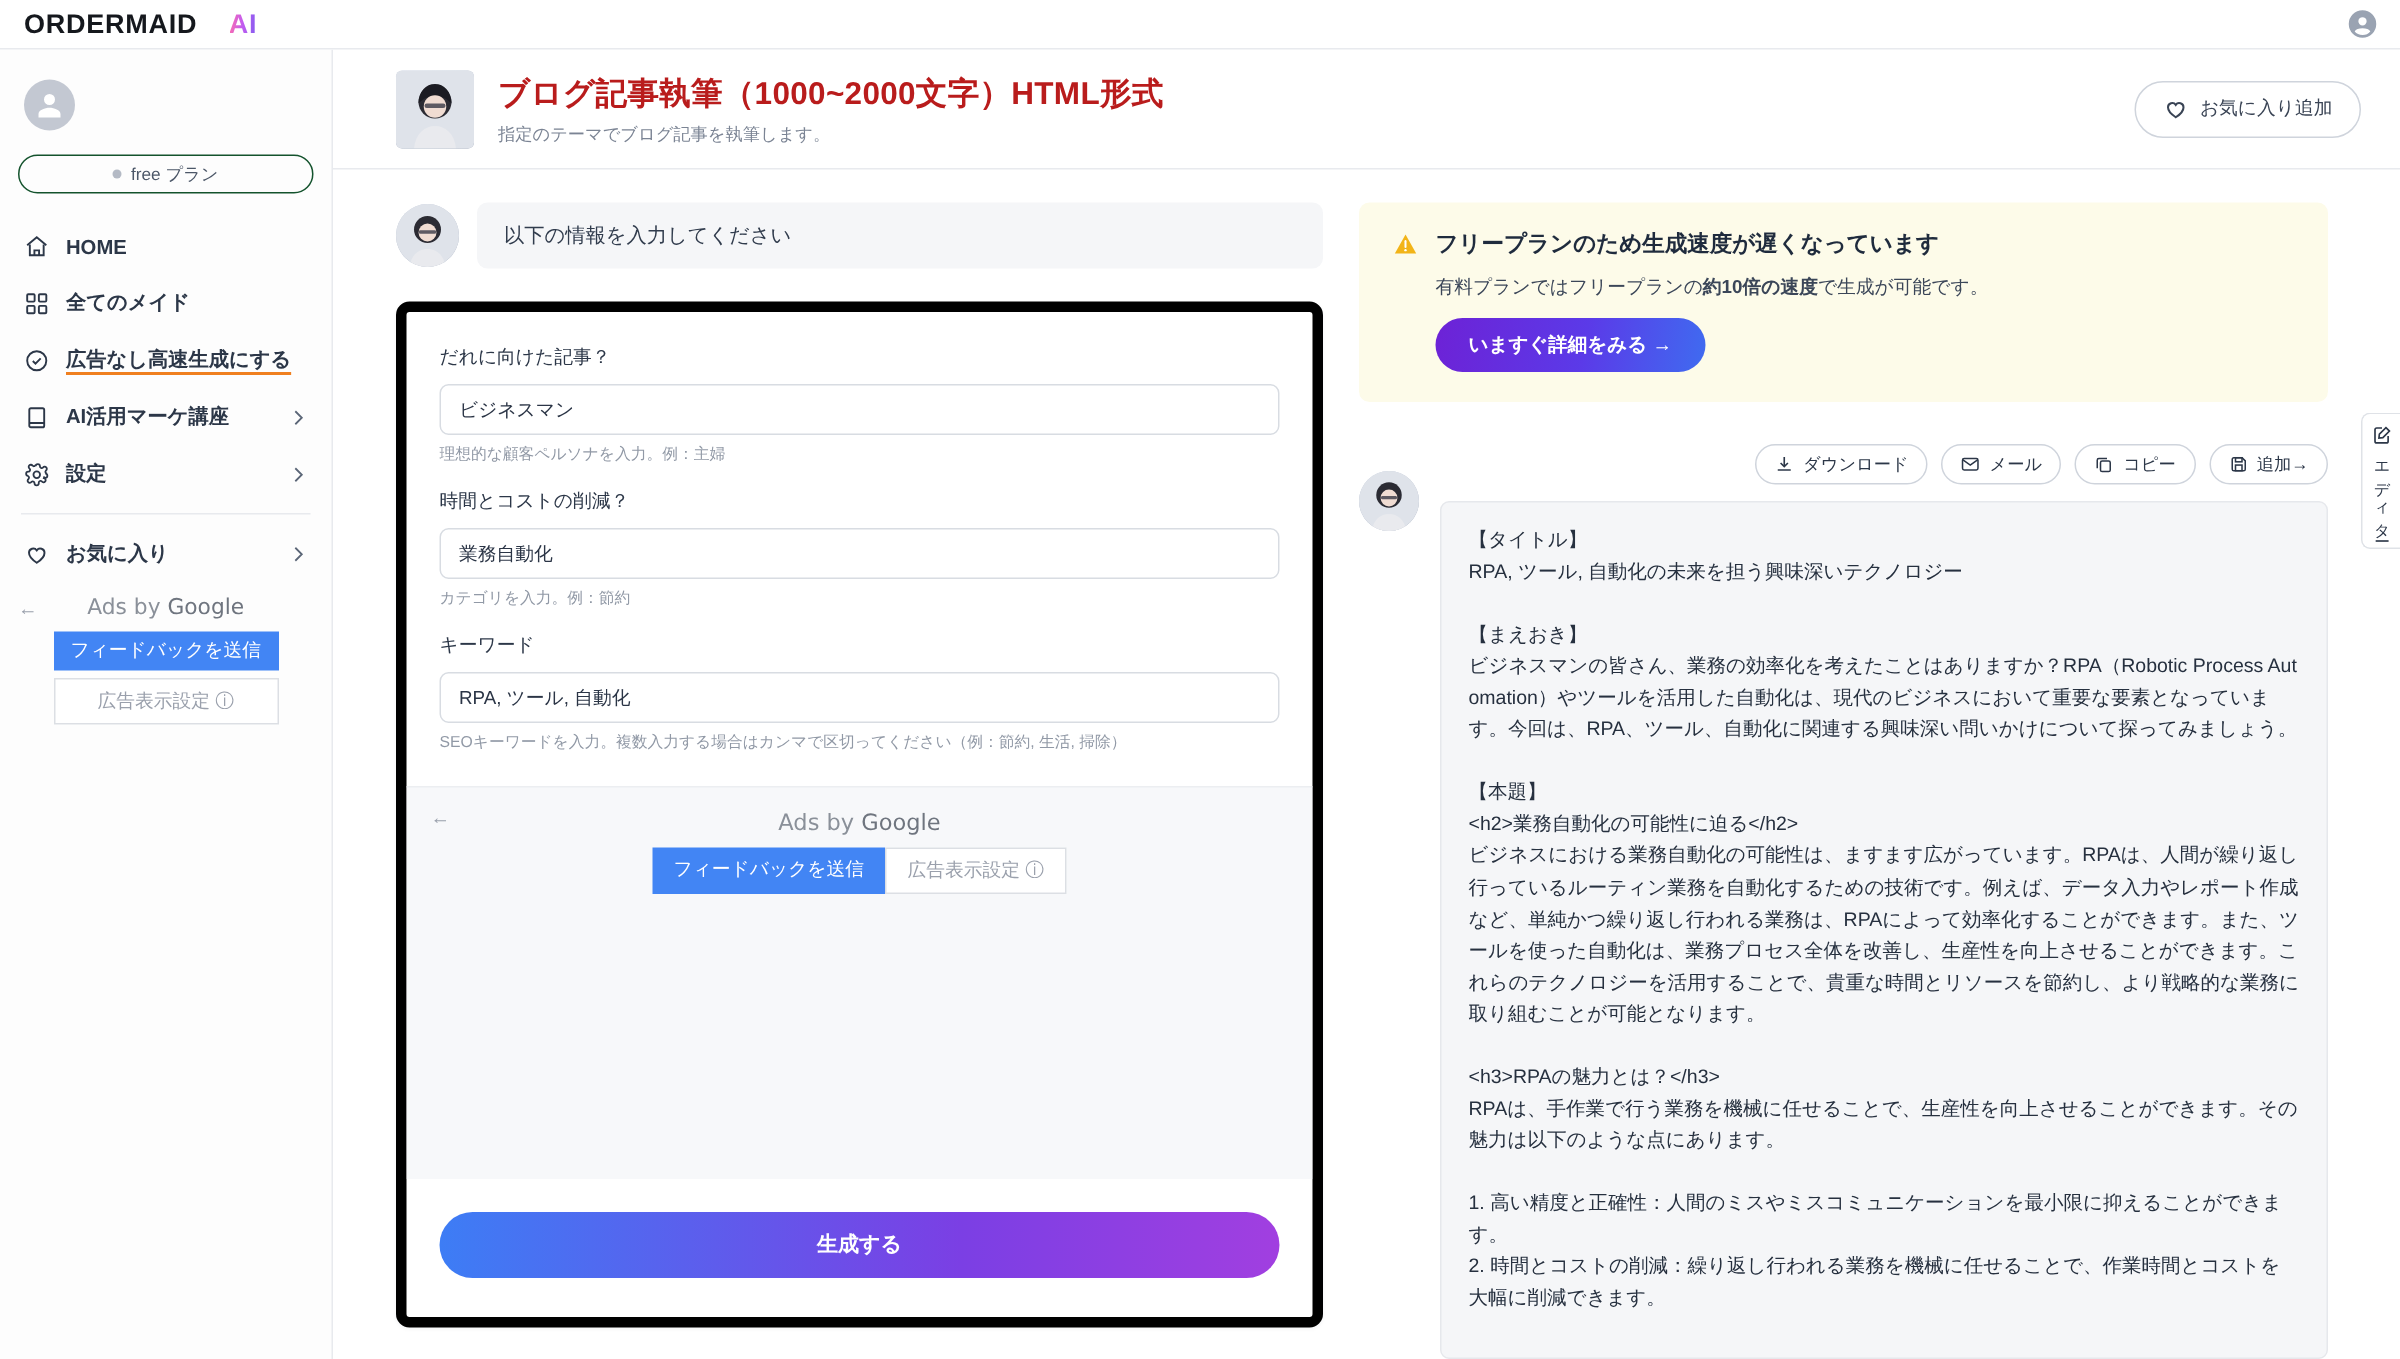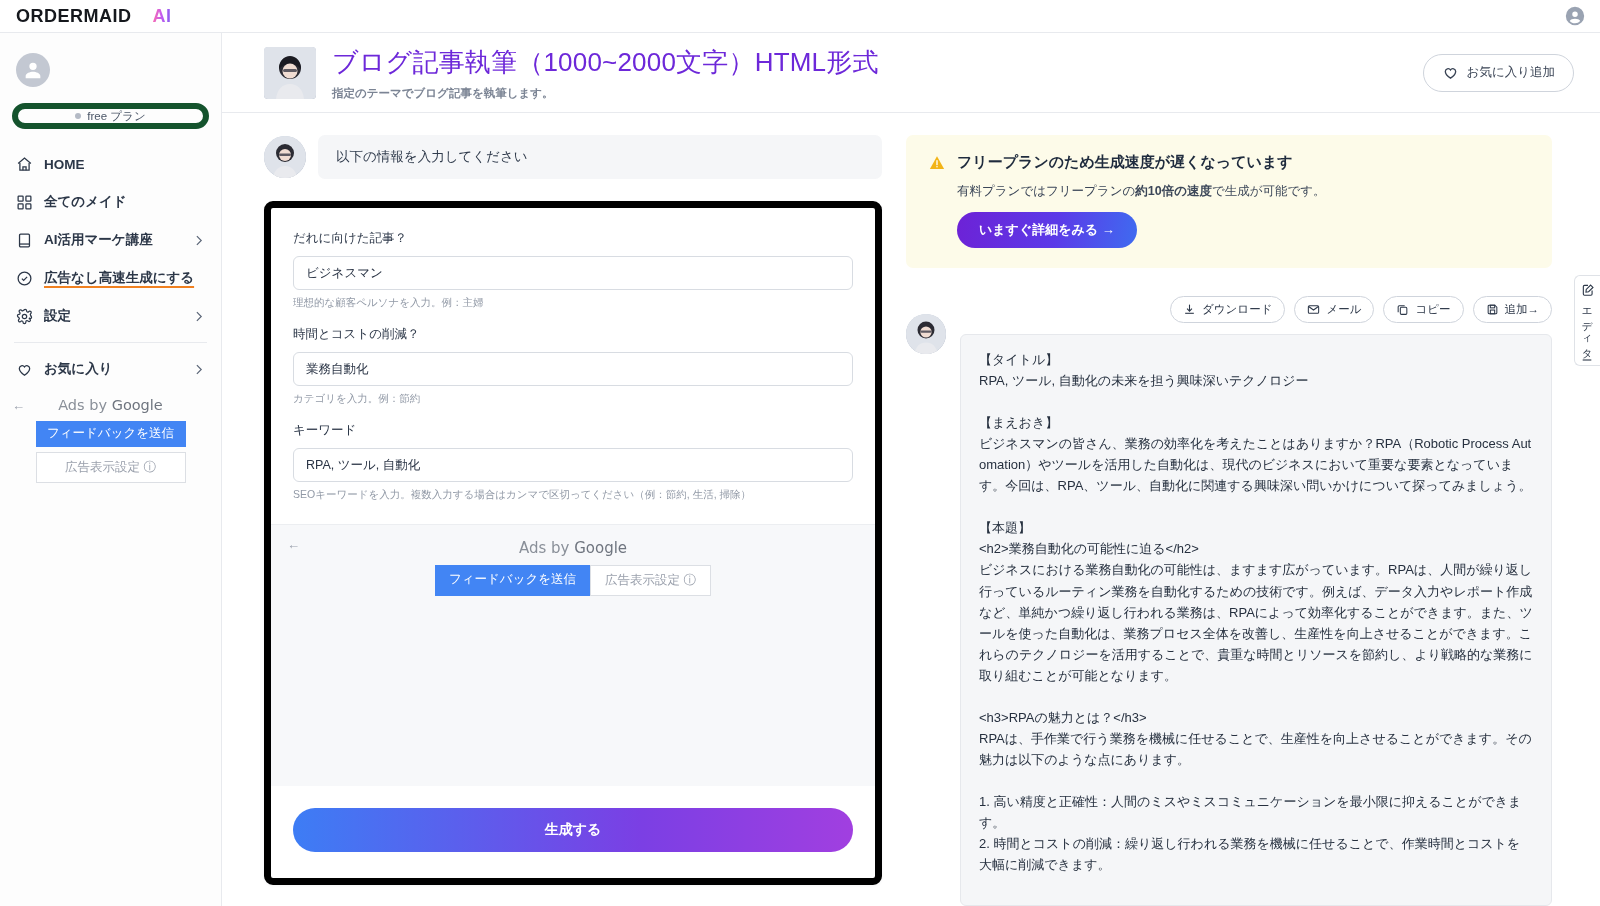--- a/index.html
+++ b/index.html
@@ -41,21 +41,21 @@
     padding: 14px 0 0 0;
   }
   .side-avatar {
     width: 34px; height: 34px; border-radius: 50%;
     background: #c3c8d2; margin: 6px 0 0 16px;
     display: flex; align-items: center; justify-content: center;
     color: #ffffff;
   }
   .plan-pill {
     margin: 16px 12px 0 12px; height: 26px;
-    border: 6px solid #14532d; border-radius: 14px;
+    border: 1px solid #14532d; border-radius: 14px;
     display: flex; align-items: center; justify-content: center; gap: 6px;
     font-size: 11.5px; color: #4c5768;
   }
   .plan-dot { width: 6px; height: 6px; border-radius: 50%; background: #b4bac5; }
 
   .nav { margin-top: 16px; }
   .nav-item {
     height: 38px; display: flex; align-items: center; gap: 11px;
     padding: 0 16px; font-size: 13.5px; color: #2c3748; font-weight: bold;
     cursor: pointer; position: relative;
@@ -98,23 +98,23 @@
     height: 80px; border-bottom: 1px solid #e8eaee;
     display: flex; align-items: center; padding: 0 26px 0 42px;
   }
   .head-thumb {
     width: 52px; height: 52px; border-radius: 4px; overflow: hidden;
     flex: 0 0 52px; background: linear-gradient(160deg,#cfd6e2,#9aa4b6);
     position: relative;
   }
   .head-texts { margin-left: 16px; }
   .page-title {
-    font-size: 26px; font-weight: normal; color: #6d28d9; letter-spacing: .2px;
-  }
-  .page-sub { font-size: 11.5px; color: #7b8494; margin-top: 6px; font-weight: bold; }
+    font-size: 21px; font-weight: bold; color: #b91c1c; letter-spacing: .2px;
+  }
+  .page-sub { font-size: 11.5px; color: #7b8494; margin-top: 6px; }
   .fav-btn {
     margin-left: auto; height: 38px; padding: 0 18px;
     border: 1px solid #cfd4dc; border-radius: 19px; background: #ffffff;
     display: flex; align-items: center; gap: 8px;
     font-size: 12.5px; color: #3a4455; cursor: pointer;
   }
   .fav-btn .ico { width: 17px; height: 17px; }
 
   
   .cols { display: flex; gap: 0; padding: 22px 0 0 0; height: 793px; }
@@ -272,43 +272,43 @@
         <svg viewBox="0 0 24 24" fill="none" stroke="currentColor" stroke-width="1.8" width="17" height="17">
             <rect x="3" y="3" width="7" height="7" rx="1"></rect>
             <rect x="14" y="3" width="7" height="7" rx="1"></rect>
             <rect x="3" y="14" width="7" height="7" rx="1"></rect>
             <rect x="14" y="14" width="7" height="7" rx="1"></rect>
           </svg>
       </span>
       <span class="lbl">全てのメイド</span>
     </div>
 
+    <div class="nav-item highlight">
+      <span class="ico">
+        <svg viewBox="0 0 24 24" fill="none" stroke="currentColor" stroke-width="1.8" width="17" height="17">
+            <circle cx="12" cy="12" r="9"></circle>
+            <path d="M8.3 12.2l2.5 2.5 4.9-5"></path>
+          </svg>
+      </span>
+      <span class="lbl">広告なし高速生成にする</span>
+    </div>
+
     <div class="nav-item">
       <span class="ico">
         <svg viewBox="0 0 24 24" fill="none" stroke="currentColor" stroke-width="1.8" width="17" height="17">
             <rect x="5" y="3" width="14" height="18" rx="1.5"></rect>
             <path d="M5 17h14"></path>
           </svg>
       </span>
       <span class="lbl">AI活用マーケ講座</span>
       <span class="chev">
         <svg viewBox="0 0 24 24" fill="none" stroke="currentColor" stroke-width="2.2" width="13" height="13">
             <path d="M9 4l8 8-8 8"></path>
           </svg>
       </span>
-    </div>
-
-    <div class="nav-item highlight">
-      <span class="ico">
-        <svg viewBox="0 0 24 24" fill="none" stroke="currentColor" stroke-width="1.8" width="17" height="17">
-            <circle cx="12" cy="12" r="9"></circle>
-            <path d="M8.3 12.2l2.5 2.5 4.9-5"></path>
-          </svg>
-      </span>
-      <span class="lbl">広告なし高速生成にする</span>
     </div>
 
     <div class="nav-item">
       <span class="ico">
         <svg viewBox="0 0 24 24" fill="none" stroke="currentColor" stroke-width="1.7" width="17" height="17">
             <circle cx="12" cy="12" r="3.1"></circle>
             <path d="M19.2 13.6a1.6 1.6 0 00.3 1.8l.1.1a2 2 0 11-2.8 2.8l-.1-.1a1.6 1.6 0 00-1.8-.3 1.6 1.6 0 00-1 1.5V20a2 2 0 11-4 0v-.1a1.6 1.6 0 00-1-1.5 1.6 1.6 0 00-1.8.3l-.1.1a2 2 0 11-2.8-2.8l.1-.1a1.6 1.6 0 00.3-1.8 1.6 1.6 0 00-1.5-1H4a2 2 0 110-4h.1a1.6 1.6 0 001.5-1 1.6 1.6 0 00-.3-1.8l-.1-.1a2 2 0 112.8-2.8l.1.1a1.6 1.6 0 001.8.3h.1a1.6 1.6 0 001-1.5V4a2 2 0 114 0v.1a1.6 1.6 0 001 1.5 1.6 1.6 0 001.8-.3l.1-.1a2 2 0 112.8 2.8l-.1.1a1.6 1.6 0 00-.3 1.8v.1a1.6 1.6 0 001.5 1H20a2 2 0 110 4h-.1a1.6 1.6 0 00-1.5 1z"></path>
           </svg>
       </span>
       <span class="lbl">設定</span>

